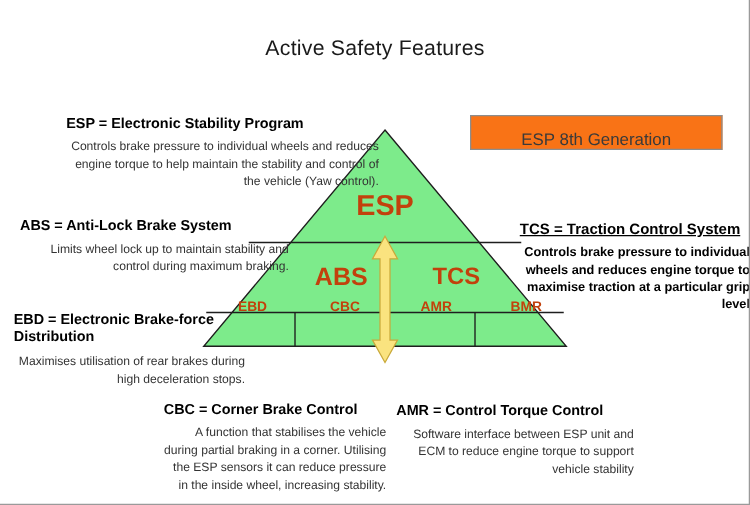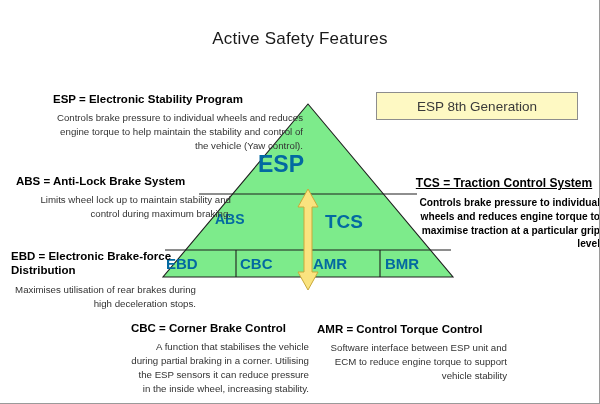--- a/index.html
+++ b/index.html
@@ -25,39 +25,39 @@
     left: 0; top: 29px; width: 600px;
     text-align: center;
     font-size: 17px;
     letter-spacing: 0.2px;
     color: #1a1a1a;
   }
 
   #gen-box {
     left: 376px; top: 92px; width: 200px; height: 26px;
     border: 1px solid #8d8d8d;
-    background: #fef9c3;
-    display: flex; align-items: center; justify-content: center;
+    background: #f97316;
+    display: flex; align-items: flex-end; justify-content: center;
     font-size: 13.5px;
     color: #3a3a3a;
   }
 
   
   #pyramid-svg { left: 0; top: 0; }
 
   
   .pyr-label {
     font-weight: bold;
-    color: #0369a1;
-    text-align: left;
+    color: #c2410c;
+    text-align: center;
   }
   #label-esp { left: 258px; top: 151px; width: 100px; font-size: 23px; }
-  #label-abs { left: 215px; top: 211px; width: 80px; font-size: 14px; }
+  #label-abs { left: 233px; top: 211px; width: 80px; font-size: 20px; }
   #label-tcs { left: 325px; top: 211px; width: 80px; font-size: 19px; }
-  .tier3-label { top: 255px; width: 72px; font-size: 15px; }
+  .tier3-label { top: 240px; width: 72px; font-size: 11px; }
   #label-ebd { left: 166px; }
   #label-cbc { left: 240px; }
   #label-amr { left: 313px; }
   #label-bmr { left: 385px; }
 
   
   .ann-title {
     font-weight: bold;
     font-size: 11.5px;
     line-height: 1.25;

